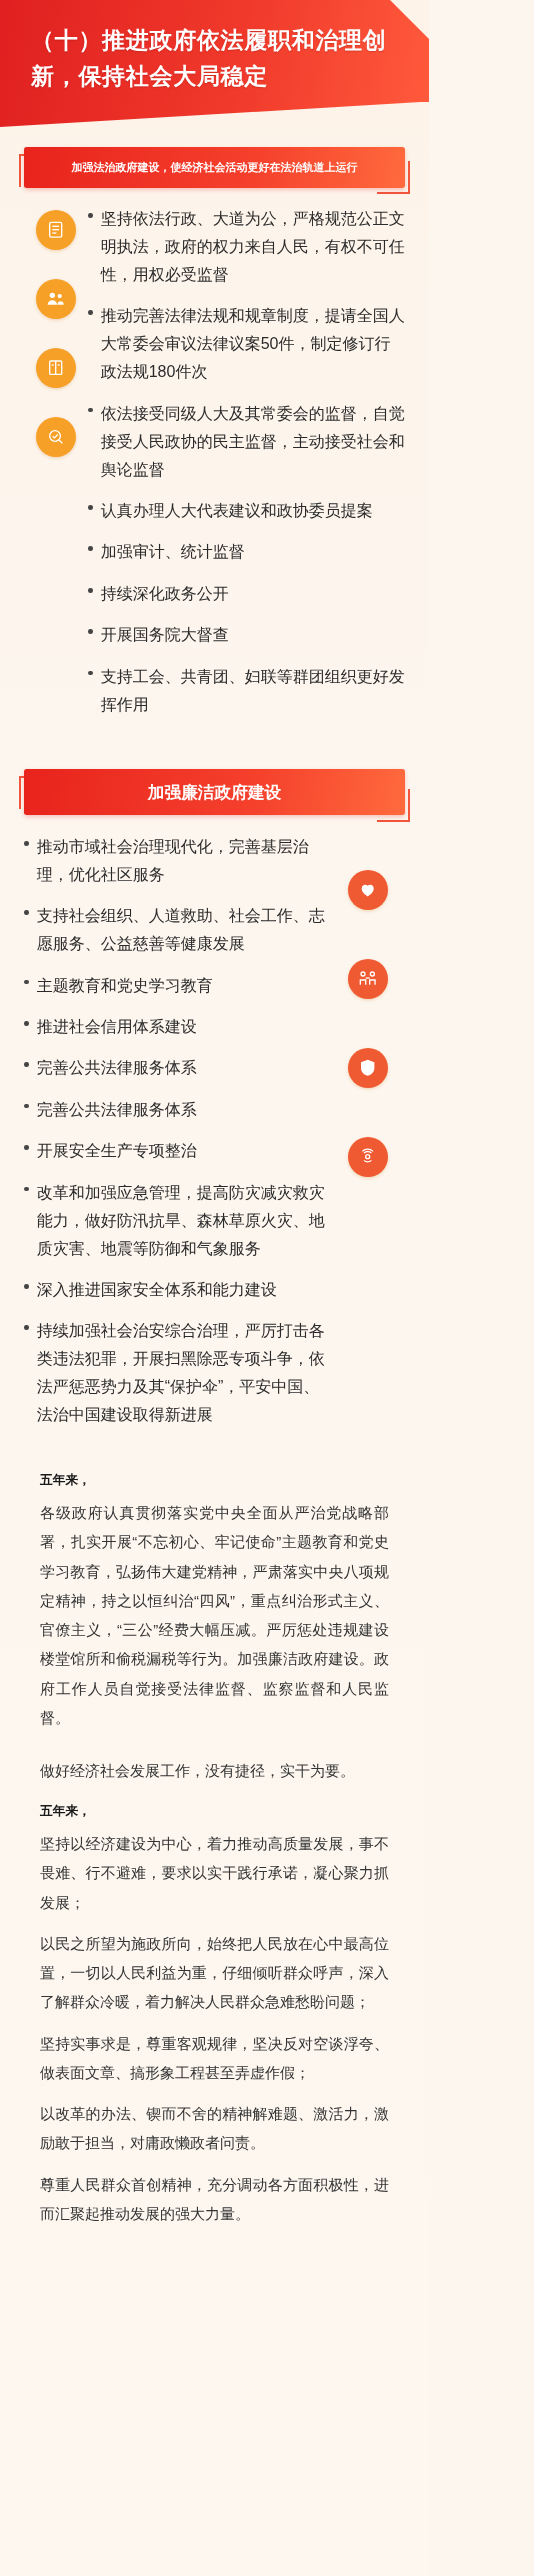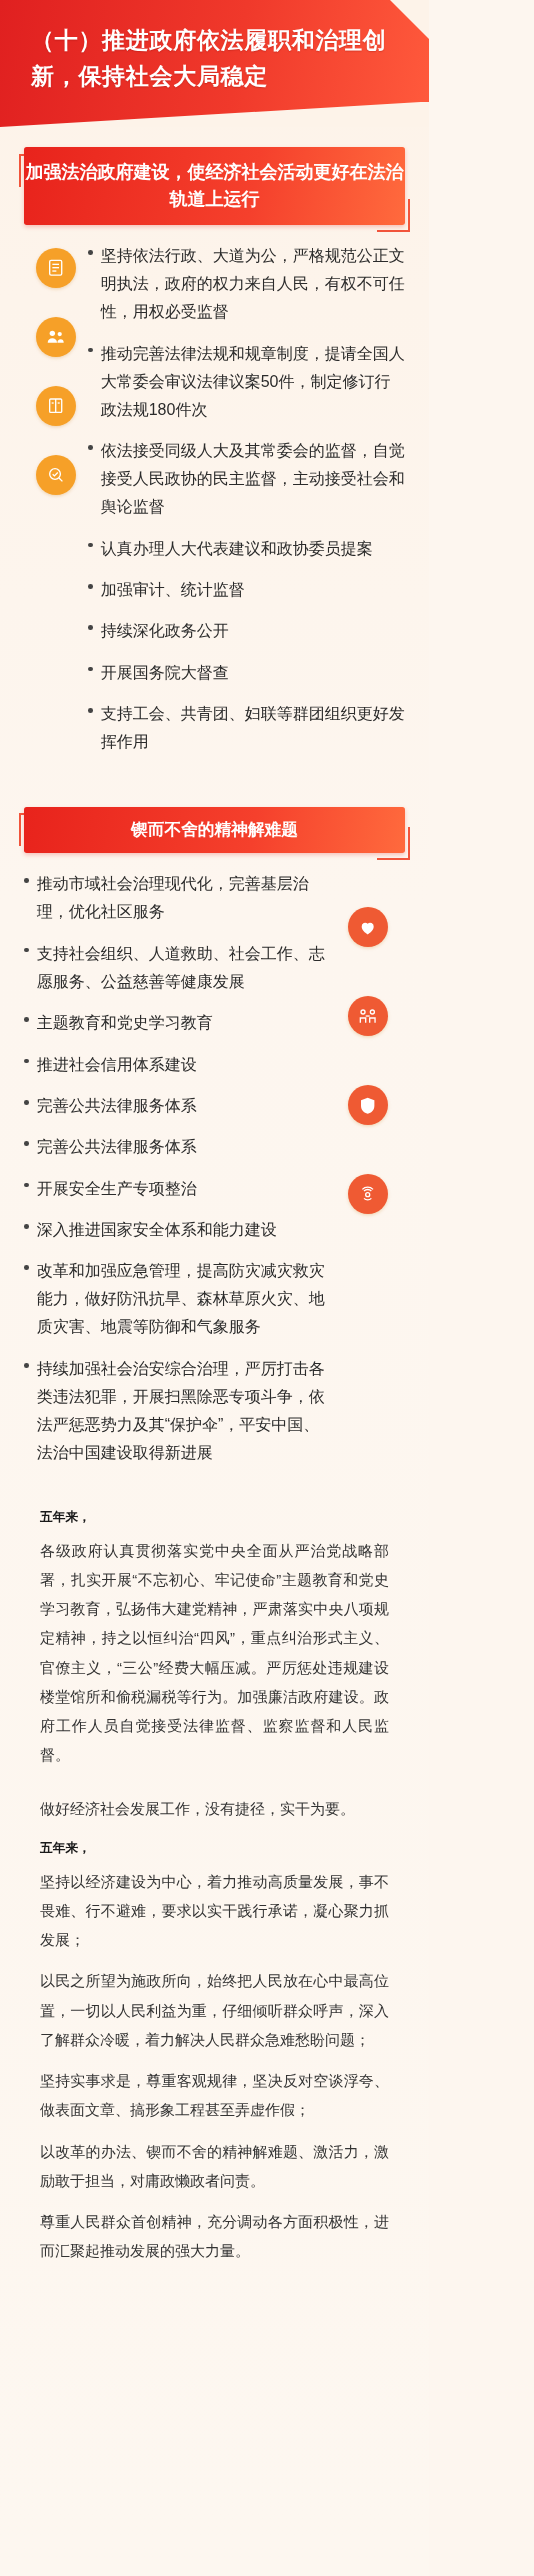--- a/index.html
+++ b/index.html
@@ -51,21 +51,21 @@
     margin: 20px 24px 0 24px;
     position: relative;
   }
   .sec-title-wrap {
     position: relative;
     margin-bottom: 17.4px;
   }
   .sec-title {
     background: linear-gradient(100deg, #e8231c 0%, #f5402c 60%, #ff6a3d 100%);
     color: #fff;
-    font-size: 18px;
+    font-size: 11px;
     font-weight: bold;
     line-height: 1.5;
     text-align: center;
     padding: 12px 1px;
     border-radius: 2.7px;
     position: relative;
     z-index: 2;
     box-shadow: 0 2px 4.7px rgba(224,40,30,0.25);
   }
   .sec-title.small { font-size: 16.7px; padding: 10.7px 17.4px; }
@@ -243,21 +243,21 @@
         <div class="bullet-row">
           <span class="dot"></span>
           <span class="text">支持工会、共青团、妇联等群团组织更好发挥作用</span>
         </div>
       </div>
     </div>
   </div>
 
   <div class="section" style="margin-top:37px;">
     <div class="sec-title-wrap">
-      <div class="sec-title small">锲而不舍的精神解难题</div>
+      <div class="sec-title small">加强廉洁政府建设</div>
     </div>
 
     <div class="with-icons-right">
       <div class="bullets-col">
         <div class="bullet-row">
           <span class="dot"></span>
           <span class="text">推动市域社会治理现代化，完善基层治理，优化社区服务</span>
         </div>
         <div class="bullet-row">
           <span class="dot"></span>
@@ -278,25 +278,25 @@
         <div class="bullet-row">
           <span class="dot"></span>
           <span class="text">完善公共法律服务体系</span>
         </div>
         <div class="bullet-row">
           <span class="dot"></span>
           <span class="text">开展安全生产专项整治</span>
         </div>
         <div class="bullet-row">
           <span class="dot"></span>
+          <span class="text">改革和加强应急管理，提高防灾减灾救灾能力，做好防汛抗旱、森林草原火灾、地质灾害、地震等防御和气象服务</span>
+        </div>
+        <div class="bullet-row">
+          <span class="dot"></span>
           <span class="text">深入推进国家安全体系和能力建设</span>
-        </div>
-        <div class="bullet-row">
-          <span class="dot"></span>
-          <span class="text">改革和加强应急管理，提高防灾减灾救灾能力，做好防汛抗旱、森林草原火灾、地质灾害、地震等防御和气象服务</span>
         </div>
         <div class="bullet-row">
           <span class="dot"></span>
           <span class="text">持续加强社会治安综合治理，严厉打击各类违法犯罪，开展扫黑除恶专项斗争，依法严惩恶势力及其“保护伞”，平安中国、法治中国建设取得新进展</span>
         </div>
       </div>
 
       <div class="icon-rail-right">
         <div class="ic round-red">
           <svg viewBox="0 0 32 32" fill="#fff">

